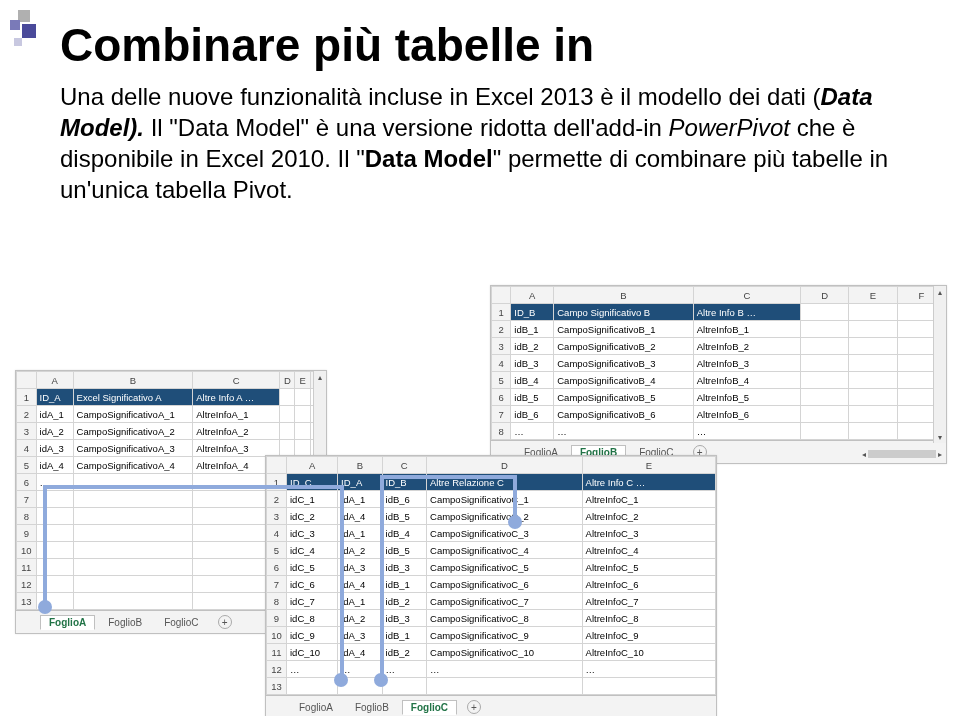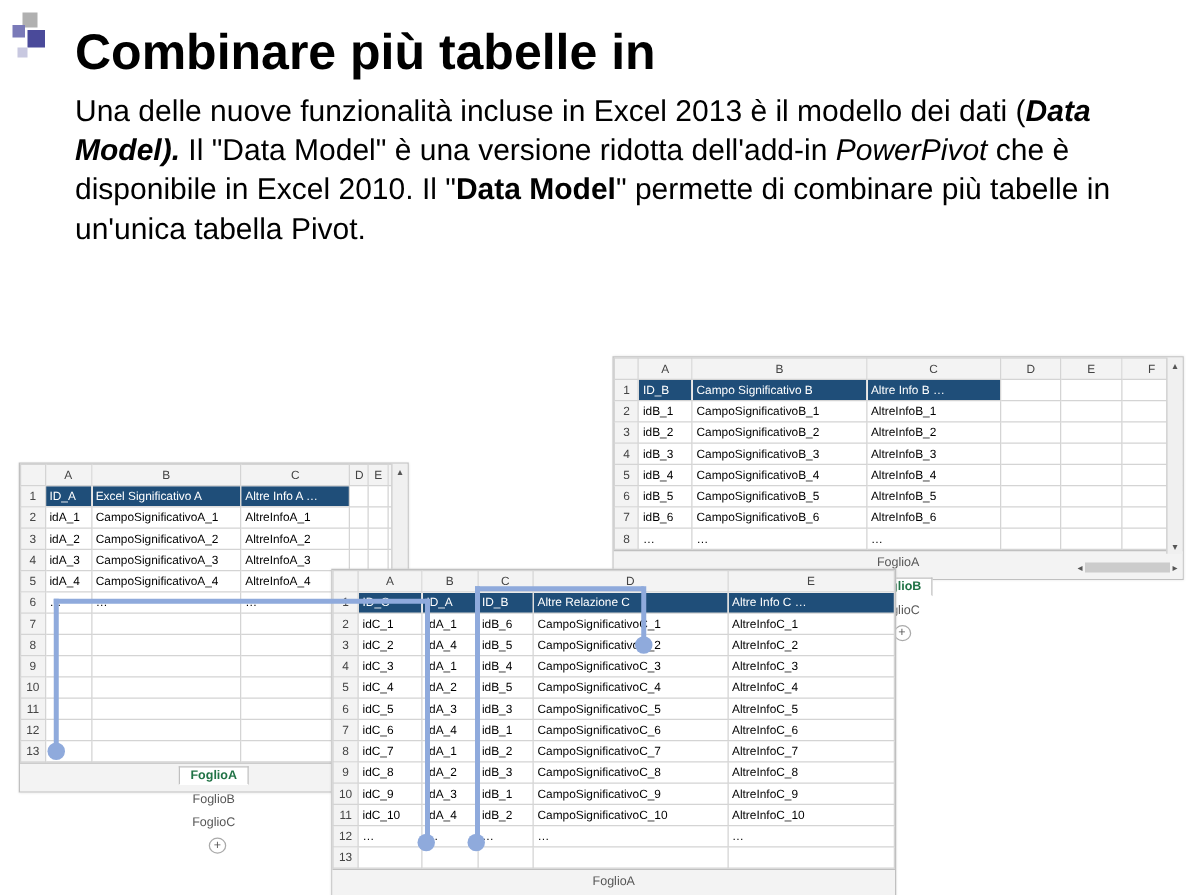--- a/index.html
+++ b/index.html
@@ -12,21 +12,21 @@
     position: relative;
     overflow: hidden;
   }
   .logo {
     position: absolute;
     top: 10px;
     left: 10px;
   }
   .logo .sq { position:absolute; }
   .title {
-    font-size: 40px;
+    font-size: 46px;
     font-weight: bold;
     line-height: 1.1;
     padding: 20px 60px 0 60px;
   }
   .body-text {
     font-size: 24px;
     padding: 10px 60px 0 60px;
     line-height: 1.3;
   }
   .body-text .it { font-style: italic; font-weight: bold; }
@@ -70,21 +70,20 @@
   }
   .sheet .tabs {
     border-top: 1px solid #c0c0c0;
     background: #f3f3f3;
     display: flex;
     align-items: center;
     font-size: 10px;
     padding: 2px 24px;
     gap: 4px;
     height: 18px;
-    flex-direction: column;
   }
   .sheet .tab {
     padding: 1px 8px;
     color: #555;
     border: 1px solid transparent;
   }
   .sheet .tab.active {
     background: #fff;
     border: 1px solid #c0c0c0;
     border-bottom-color: #fff;

